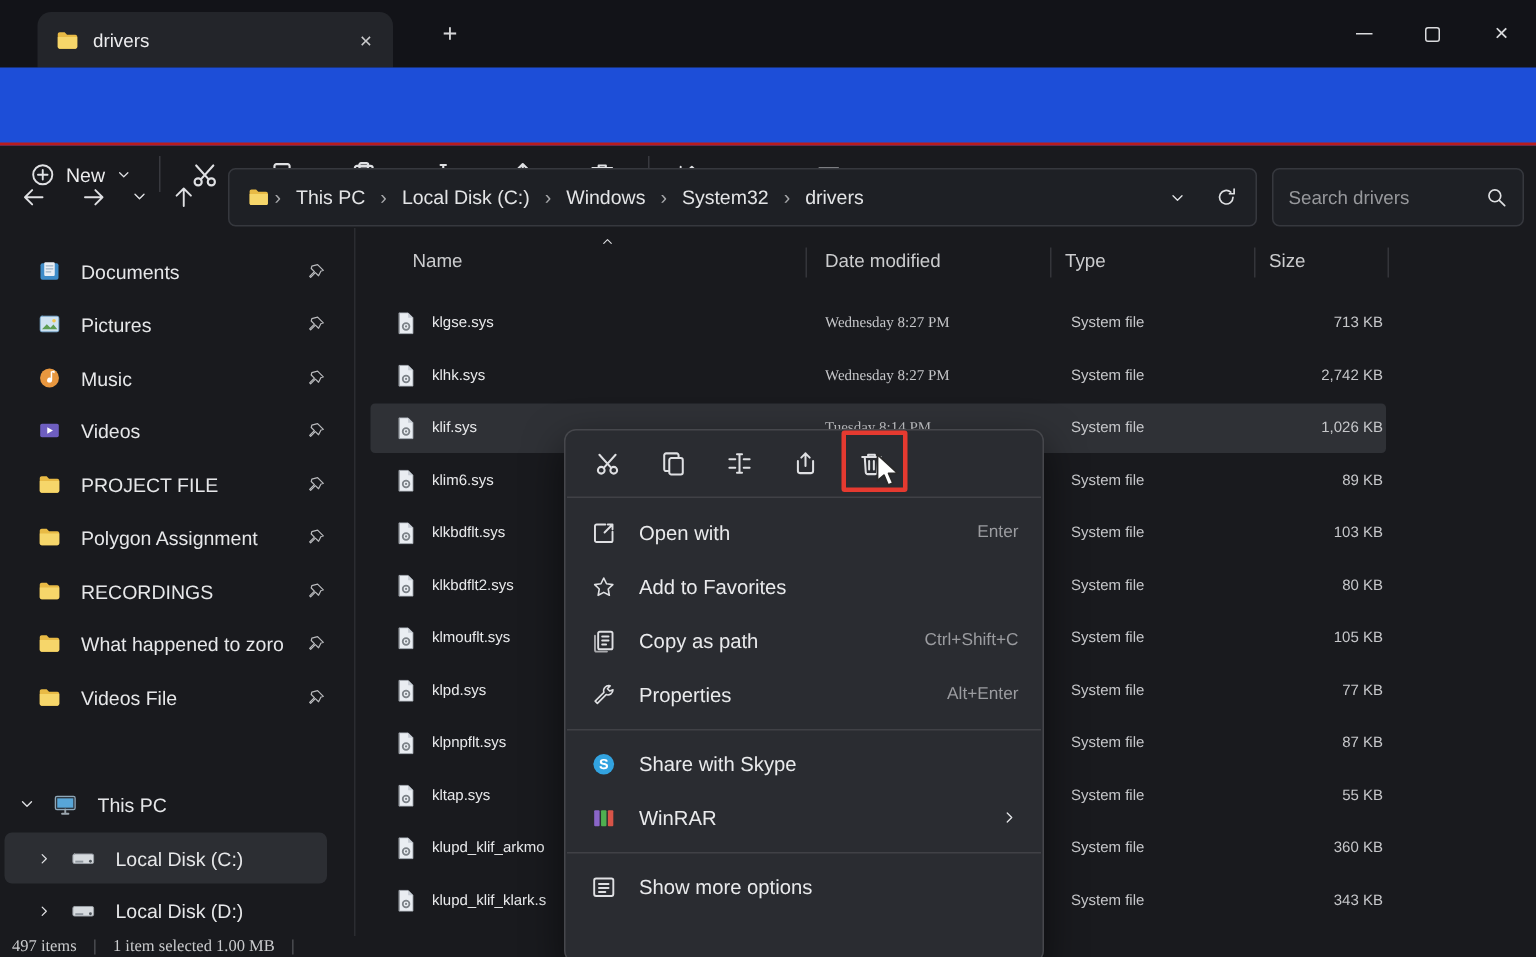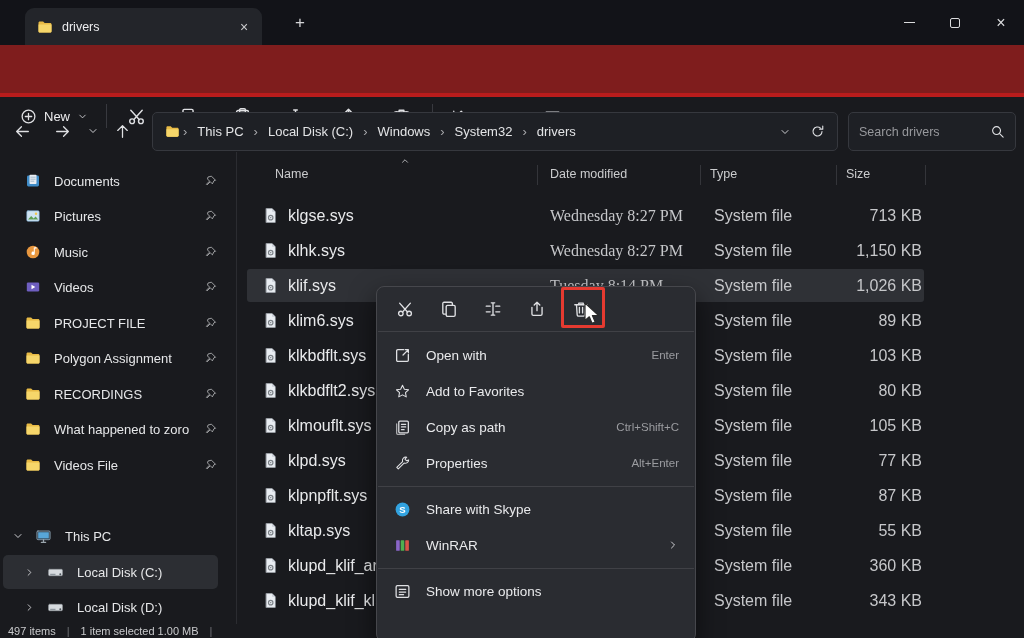--- a/index.html
+++ b/index.html
@@ -16,21 +16,21 @@
   .tab-title { font-size:12.5px; flex:1; color:#ececee; }
   .tab-close { width:20px; height:20px; border-radius:4px; display:flex; align-items:center; justify-content:center; color:#c9cacc; font-size:14px; line-height:1; }
   .newtab { position:absolute; left:288px; top:11px; width:24px; height:24px; display:flex; align-items:center; justify-content:center; color:#d4d5d7; font-size:17px; border-radius:4px; }
   .wincontrols { position:absolute; right:0; top:0; height:45px; display:flex; }
   .winbtn { width:46px; height:100%; display:flex; align-items:center; justify-content:center; color:#dadbdd; }
   .glyph-min { width:11px; height:1px; background:#dadbdd; display:block; }
   .glyph-max { width:10px; height:10px; border:1px solid #dadbdd; border-radius:2px; display:block; }
   .glyph-close { font-size:16px; line-height:1; }
 
   
-  .toolbar { position:absolute; top:45px; left:0; right:0; height:52px; background:#7f1d1d; border-bottom:4px solid #b91c1c; }
+  .toolbar { position:absolute; top:45px; left:0; right:0; height:52px; background:#1d4ed8; border-bottom:2px solid #b91c1c; }
   .tbtn { position:absolute; top:53px; height:36px; border-radius:5px; display:flex; align-items:center; justify-content:center; gap:7px; }
   .tbtn .lbl { font-size:13px; color:#ececee; }
   .tdiv { position:absolute; top:59px; width:1px; height:24px; background:#38393f; }
 
   
   .navbtn { position:absolute; top:112px; height:38px; display:flex; align-items:center; justify-content:center; border-radius:5px; }
   .addrbar { position:absolute; left:152px; top:112px; width:686px; height:39px; background:#1e2025; border:1px solid #36383e; border-radius:5px; display:flex; align-items:center; padding:0 6px 0 12px; }
   .crumbs { display:flex; align-items:center; gap:1px; flex:1; font-size:13px; color:#e3e4e6; overflow:hidden; white-space:nowrap; }
   .crumb { padding:4px 7px; border-radius:4px; }
   .crumb-sep { color:#a7a8ab; font-size:13px; padding:0 2px; }
@@ -46,30 +46,30 @@
   .sb-item.sel { background:#2c2e33; width:215px; }
   .sb-item .ic16 { margin-left:22px; }
   .sb-label { margin-left:13px; flex:1; white-space:nowrap; overflow:hidden; }
   .sb-pin { margin-right:14px; }
 
   
   .headers { position:absolute; left:238px; top:152px; right:0; height:46px; font-size:12.5px; color:#cbccce; }
   .hdr { position:absolute; top:15px; }
   .hdr-sep { position:absolute; top:13px; width:1px; height:20px; background:#34353a; }
   .rows { position:absolute; left:238px; top:198px; right:0; }
-  .frow { position:relative; height:35px; display:flex; align-items:center; font-size:16px; }
+  .frow { position:relative; height:35px; display:flex; align-items:center; font-size:10px; }
   .frow > div { position:relative; z-index:1; }
   .c-name { width:312px; padding-left:24px; display:flex; align-items:center; gap:9px; color:#e9eaec; white-space:nowrap; overflow:hidden; }
   .c-date { width:164px; color:#c6c7ca;font-family:Liberation Serif, serif; }
   .c-type { width:124px; color:#c6c7ca; }
   .c-size { width:84px; text-align:right; color:#c6c7ca; }
   .frow.selected::before { content:""; position:absolute; left:9px; right:100px; top:1px; bottom:1px; background:#2f3136; border-radius:3px; }
 
   
-  .statusbar { position:absolute; left:0; right:0; bottom:0; height:14px; display:flex; align-items:center; gap:11px; padding-left:8px; font-size:11px; color:#c9cacc; background:#191a1e; }
+  .statusbar { position:absolute; left:0; right:0; bottom:0; height:14px; display:flex; align-items:center; gap:11px; padding-left:8px; font-size:11px; color:#c9cacc; background:#191a1e;font-family:Liberation Serif, serif; }
   .statusbar .pipe { color:#6f7074; }
 
   
   .ctx { position:absolute; left:376px; top:286px; width:320px; height:356px; background:#2a2c31; border:1px solid #46474c; border-radius:8px; box-shadow:0 10px 26px rgba(0,0,0,.55); overflow:hidden; font-size:13.5px; z-index:50; }
   .ctx-iconrow { height:44px; display:flex; align-items:center; padding:0 10px; gap:8px; }
   .ctx-ibtn { width:36px; height:34px; display:flex; align-items:center; justify-content:center; border-radius:5px; }
   .ctx-div { height:1px; background:#404146; margin:0 1px; }
   .ctx-list { padding-top:5px; }
   .ctx-item { height:36px; display:flex; align-items:center; padding:0 16px; gap:14px; }
   .ctx-item .ci { width:19px; display:flex; justify-content:center; }
@@ -514,21 +514,21 @@
     </div>
     <div class="frow">
       <div class="c-name">
           <svg class="ic" width="17" height="17">
             <use href="#i-sysfile"></use>
           </svg>
           <span>klhk.sys</span>
         </div>
       <div class="c-date">Wednesday 8:27 PM</div>
       <div class="c-type">System file</div>
-      <div class="c-size">1,150 KB</div>
+      <div class="c-size">2,742 KB</div>
     </div>
     <div class="frow selected">
       <div class="c-name">
           <svg class="ic" width="17" height="17">
             <use href="#i-sysfile"></use>
           </svg>
           <span>klif.sys</span>
         </div>
       <div class="c-date">Tuesday 8:14 PM</div>
       <div class="c-type">System file</div>

